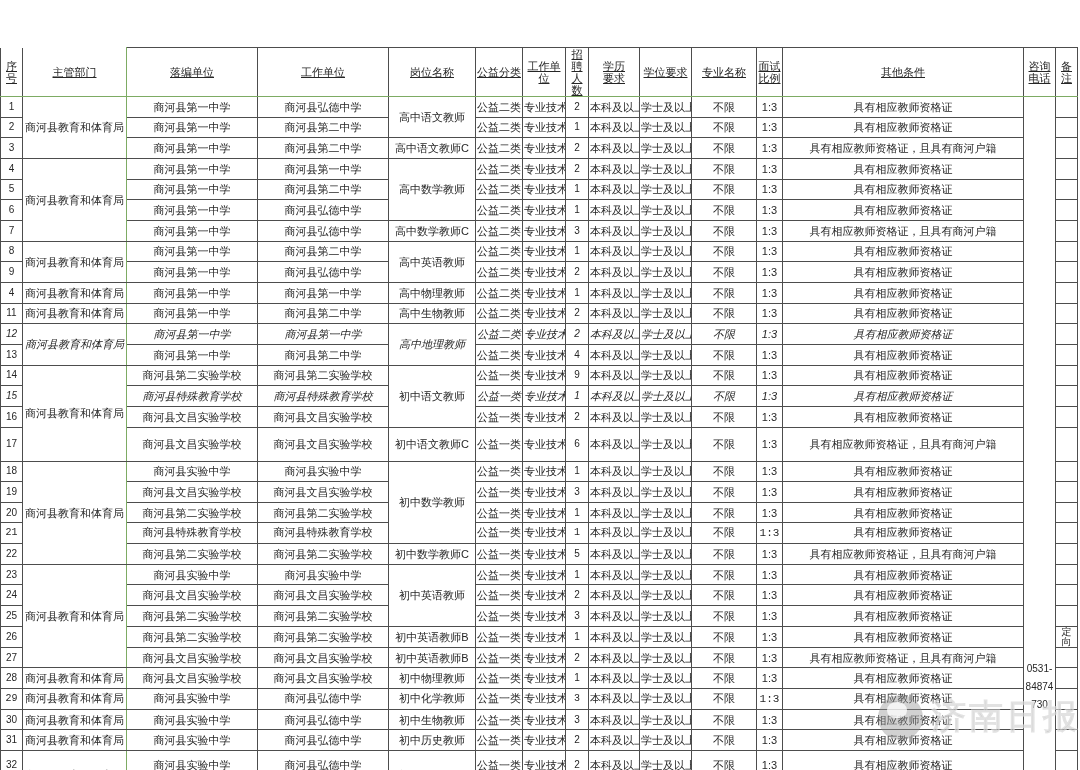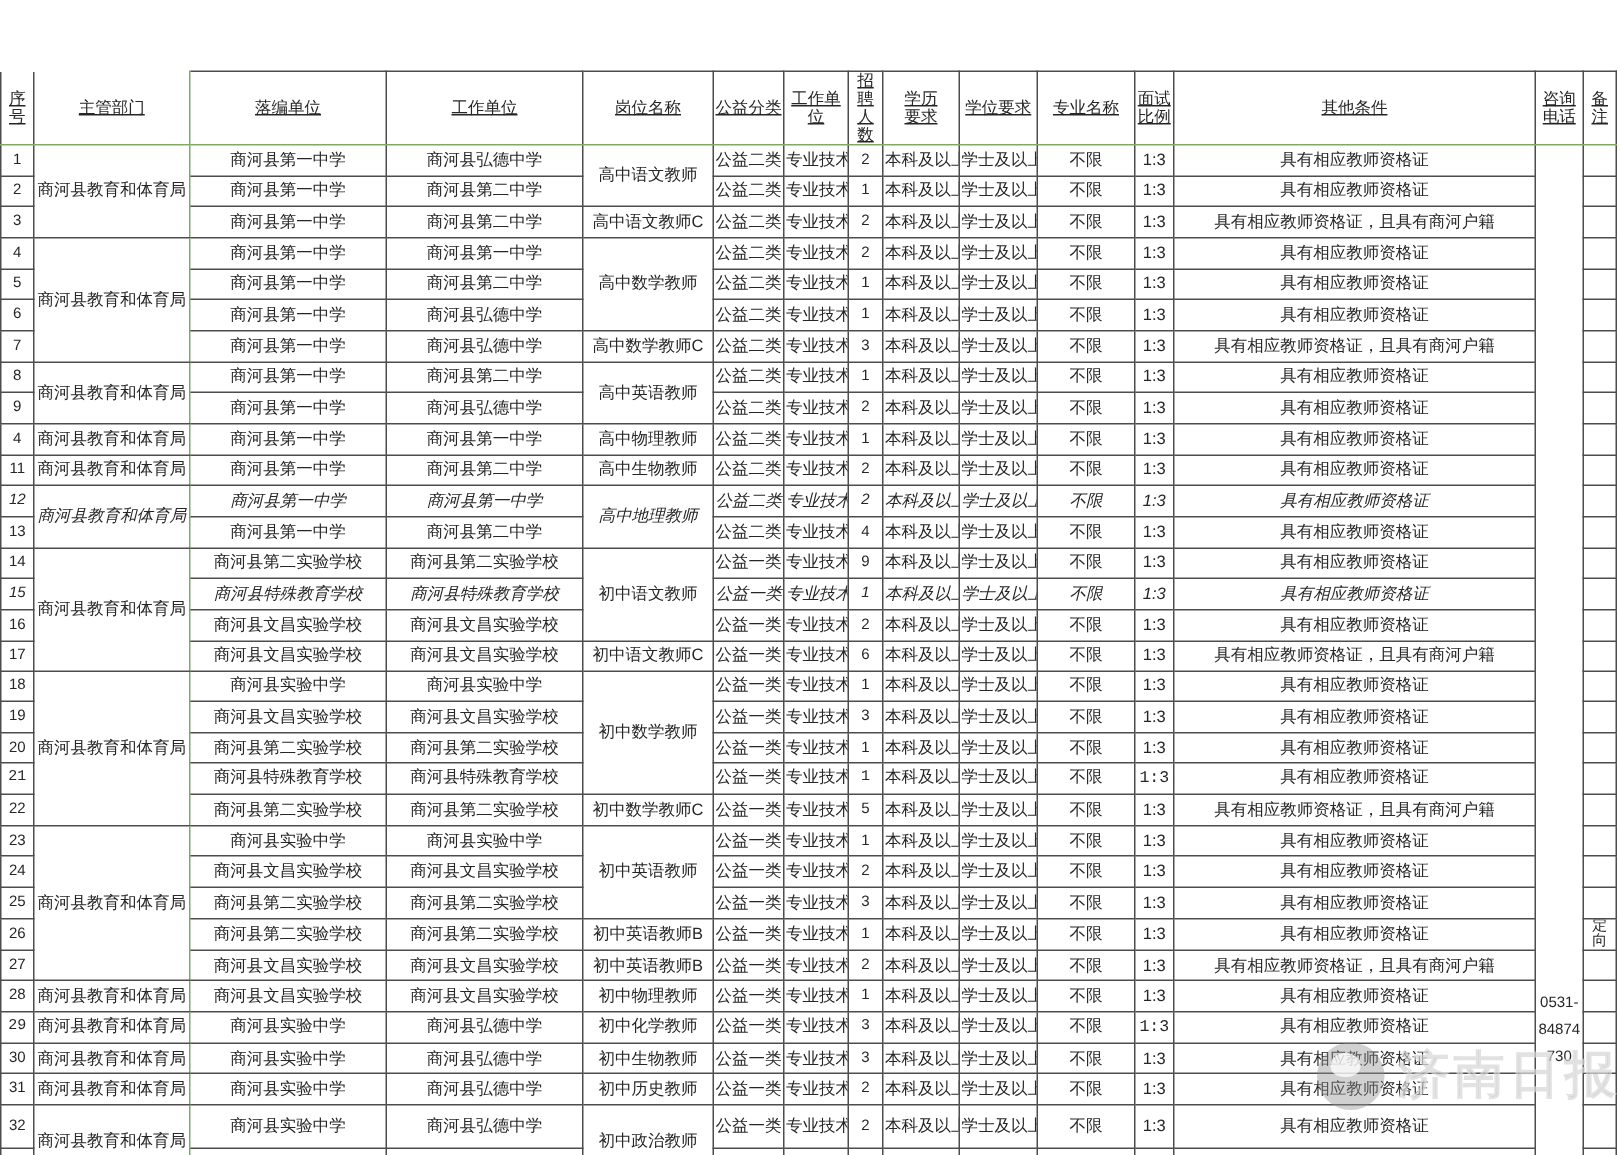--- a/index.html
+++ b/index.html
@@ -346,21 +346,21 @@
           <td>公益一类</td>
           <td>专业技术</td>
           <td class="c-count">2</td>
           <td>本科及以上</td>
           <td>学士及以上</td>
           <td>不限</td>
           <td>1:3</td>
           <td>具有相应教师资格证</td>
           <td class="c-note"></td>
         </tr>
-        <tr style="height: 20px;">
+        <tr style="height: 34px;">
           <td class="c-no">17</td>
           <td class="green-left">商河县文昌实验学校</td>
           <td>商河县文昌实验学校</td>
           <td rowspan="1">初中语文教师C</td>
           <td>公益一类</td>
           <td>专业技术</td>
           <td class="c-count">6</td>
           <td>本科及以上</td>
           <td>学士及以上</td>
           <td>不限</td>

